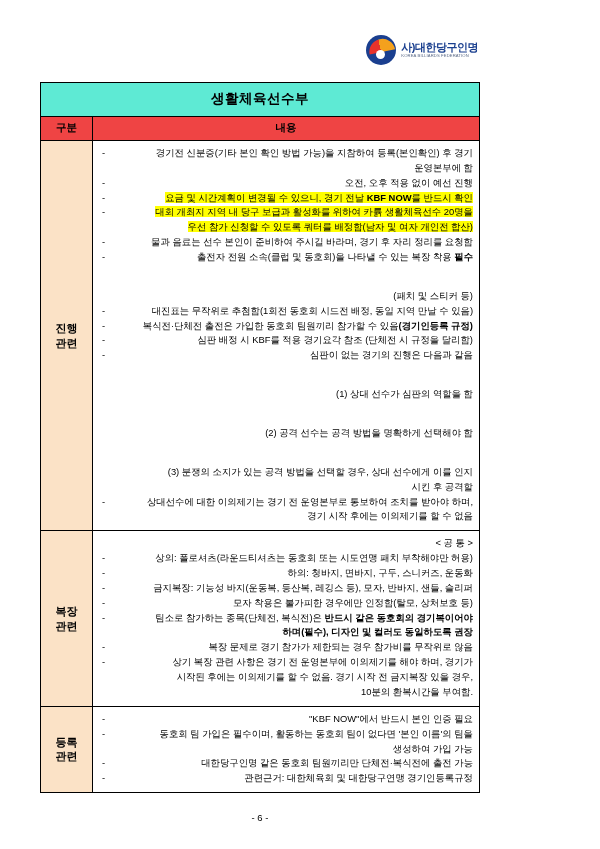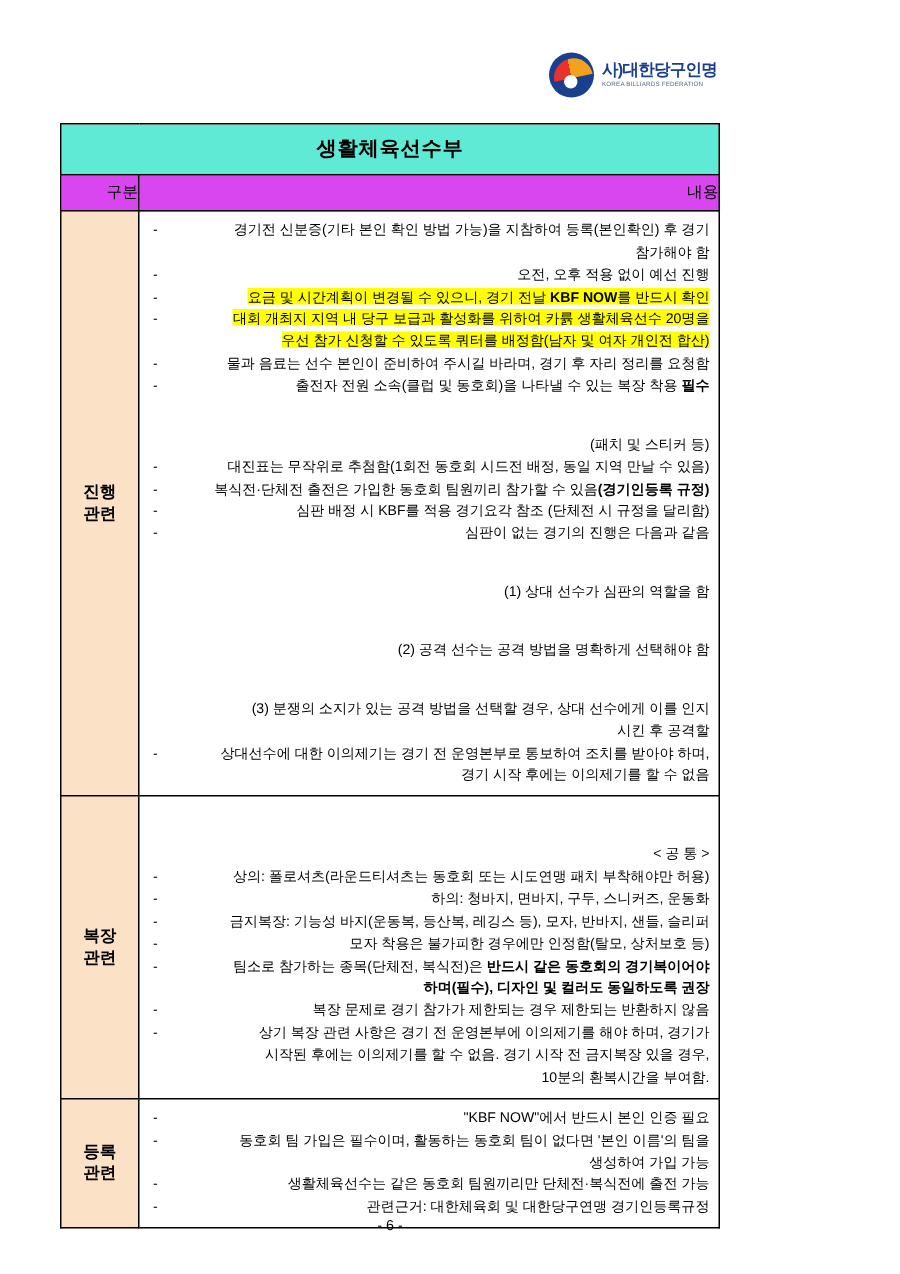--- a/index.html
+++ b/index.html
@@ -94,24 +94,24 @@
   }
   .title-cell {
     background: #5eead4;
     text-align: center;
     font-size: 13.5px;
     font-weight: bold;
     padding: 7px 0 8px 0;
     letter-spacing: 0.5px;
   }
   .hdr-cell {
-    background: #d946ef;
-    text-align: right;
+    background: #ef4444;
+    text-align: center;
     font-size: 10.5px;
-    font-weight: normal;
+    font-weight: bold;
     padding: 4px 0 5px 0;
   }
   .cat-cell {
     background: #fbe2c6;
     text-align: center;
     font-size: 11px;
     font-weight: bold;
     width: 52px;
     line-height: 1.35;
     padding: 2px;
@@ -133,21 +133,20 @@
     margin: 0 0 0 0;
   }
   ul.lines > li.dash::before {
     content: "-";
     position: absolute;
     left: 1px;
     top: 0;
   }
   ul.lines > li.plain {
     padding-left: 10px;
-    margin-top: 26px;
   }
   ul.lines > li.indent1 {
     padding-left: 22px;
     margin-top: 24px;
   }
   ul.lines > li.indent2 {
     padding-left: 33px;
   }
   ul.lines > li.cont {
     padding-left: 10px;
@@ -197,21 +196,21 @@
       <tr>
         <td class="hdr-cell">구분</td>
         <td class="hdr-cell">내용</td>
       </tr>
 
       <tr>
         <td class="cat-cell"><span>진행<br>관련</span></td>
         <td class="content-cell">
           <ul class="lines" id="sec0">
               <li class="dash">경기전 신분증(기타 본인 확인 방법 가능)을 지참하여 등록(본인확인) 후 경기</li>
-              <li class="cont">참가해야 함</li>
+              <li class="cont">운영본부에 함</li>
               <li class="dash">오전, 오후 적용 없이 예선 진행</li>
               <li class="dash"><span class="hl">요금 및 시간계획이 변경될 수 있으니, 경기 전날 <span class="bold">KBF NOW</span>를 반드시 확인</span></li>
               <li class="dash"><span class="hl">대회 개최지 지역 내 당구 보급과 활성화를 위하여 카륡 생활체육선수 20명을</span></li>
               <li class="cont"><span class="hl">우선 참가 신청할 수 있도록 쿼터를 배정함(남자 및 여자 개인전 합산)</span></li>
               <li class="dash">물과 음료는 선수 본인이 준비하여 주시길 바라며, 경기 후 자리 정리를 요청함</li>
               <li class="dash">출전자 전원 소속(클럽 및 동호회)을 나타낼 수 있는 복장 착용 <span class="bold">필수</span></li>
               <li class="indent1">(패치 및 스티커 등)</li>
               <li class="dash">대진표는 무작위로 추첨함(1회전 동호회 시드전 배정, 동일 지역 만날 수 있음)</li>
               <li class="dash">복식전·단체전 출전은 가입한 동호회 팀원끼리 참가할 수 있음<span class="bold">(경기인등록 규정)</span></li>
               <li class="dash">심판 배정 시 KBF를 적용 경기요각 참조 (단체전 시 규정을 달리함)</li>
@@ -230,36 +229,36 @@
         <td class="cat-cell"><span>복장<br>관련</span></td>
         <td class="content-cell">
           <ul class="lines" id="sec1">
               <li class="plain">&lt; 공 통 &gt;</li>
               <li class="dash">상의: 폴로셔츠(라운드티셔츠는 동호회 또는 시도연맹 패치 부착해야만 허용)</li>
               <li class="dash">하의: 청바지, 면바지, 구두, 스니커즈, 운동화</li>
               <li class="dash">금지복장: 기능성 바지(운동복, 등산복, 레깅스 등), 모자, 반바지, 샌들, 슬리퍼</li>
               <li class="dash">모자 착용은 불가피한 경우에만 인정함(탈모, 상처보호 등)</li>
               <li class="dash">팀소로 참가하는 종목(단체전, 복식전)은 <span class="bold">반드시 같은 동호회의 경기복이어야</span></li>
               <li class="cont"><span class="bold">하며(필수), 디자인 및 컬러도 동일하도록 권장</span></li>
-              <li class="dash">복장 문제로 경기 참가가 제한되는 경우 제한되는 반환하지 않음</li>
+              <li class="dash">복장 문제로 경기 참가가 제한되는 경우 참가비를 무작위로 않음</li>
               <li class="dash">상기 복장 관련 사항은 경기 전 운영본부에 이의제기를 해야 하며, 경기가</li>
               <li class="cont">시작된 후에는 이의제기를 할 수 없음. 경기 시작 전 금지복장 있을 경우,</li>
               <li class="cont">10분의 환복시간을 부여함.</li>
             </ul>
         </td>
       </tr>
 
       <tr>
         <td class="cat-cell"><span>등록<br>관련</span></td>
         <td class="content-cell">
           <ul class="lines" id="sec2">
               <li class="dash">"KBF NOW"에서 반드시 본인 인증 필요</li>
               <li class="dash">동호회 팀 가입은 필수이며, 활동하는 동호회 팀이 없다면 '본인 이름'의 팀을</li>
               <li class="cont">생성하여 가입 가능</li>
-              <li class="dash">생활체육선수는 같은 동호회 팀원끼리만 단체전·복식전에 출전 가능</li>
+              <li class="dash">대한당구인명 같은 동호회 팀원끼리만 단체전·복식전에 출전 가능</li>
               <li class="dash">관련근거: 대한체육회 및 대한당구연맹 경기인등록규정</li>
             </ul>
         </td>
       </tr>
     </tbody>
   </table>
 
   <div class="footer">- 6 -</div>
 </div>
 

